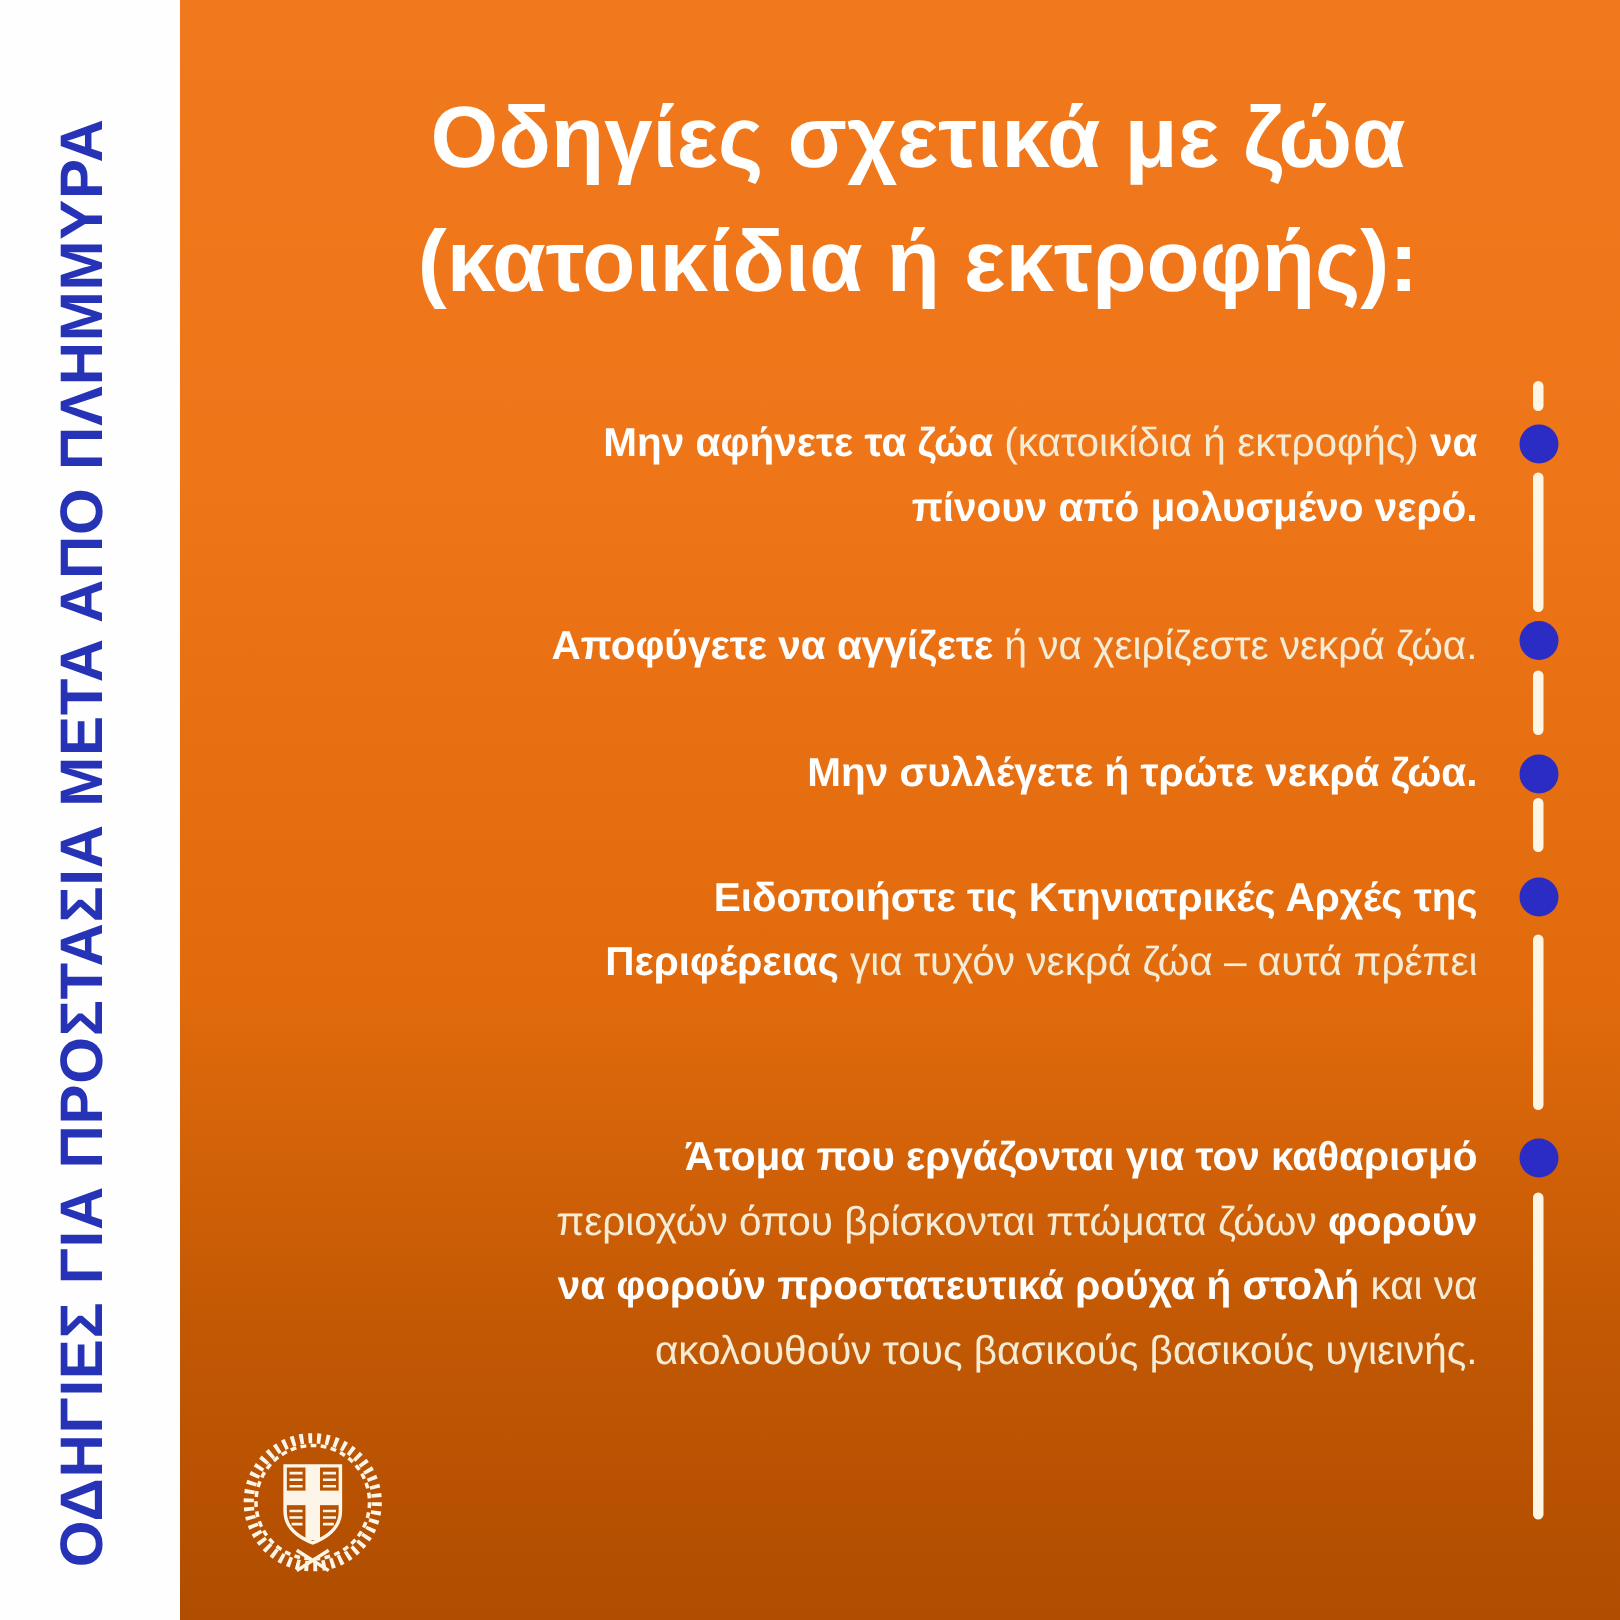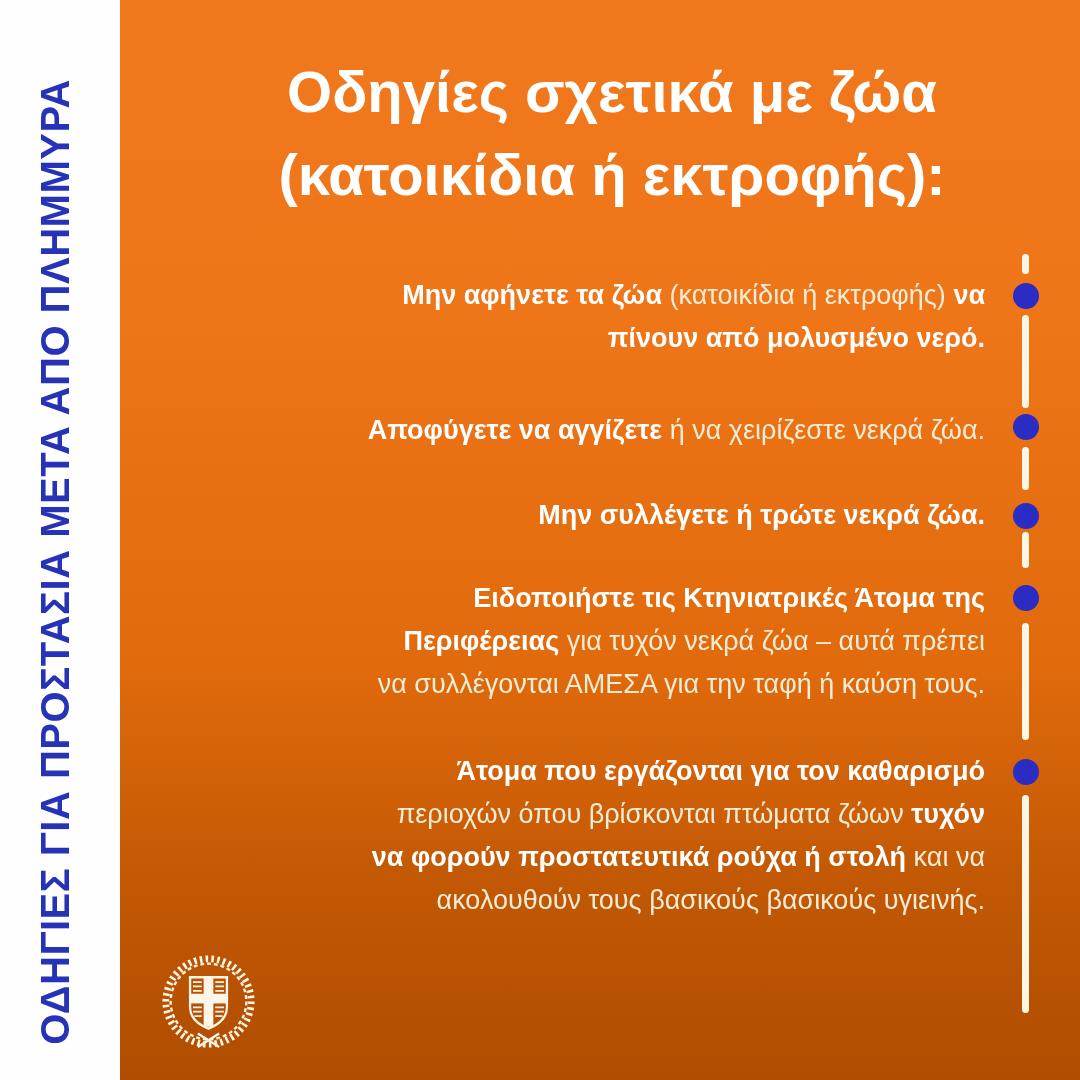--- a/index.html
+++ b/index.html
@@ -79,27 +79,26 @@
         <div class="line"><span class="seg bold">Μην αφήνετε τα ζώα </span><span class="seg reg">(κατοικίδια ή εκτροφής) </span><span class="seg bold">να</span></div>
         <div class="line"><span class="seg bold">πίνουν από μολυσμένο νερό.</span></div>
       </div>
     <div class="bullet b2">
         <div class="line"><span class="seg bold">Αποφύγετε να αγγίζετε </span><span class="seg reg">ή να χειρίζεστε νεκρά ζώα.</span></div>
       </div>
     <div class="bullet b3">
         <div class="line"><span class="seg bold">Μην συλλέγετε ή τρώτε νεκρά ζώα.</span></div>
       </div>
     <div class="bullet b4">
-        <div class="line"><span class="seg bold">Ειδοποιήστε τις Κτηνιατρικές Άτομα της</span></div>
+        <div class="line"><span class="seg bold">Ειδοποιήστε τις Κτηνιατρικές Αρχές της</span></div>
         <div class="line"><span class="seg bold">Περιφέρειας </span><span class="seg reg">για τυχόν νεκρά ζώα – αυτά πρέπει</span></div>
-        <div class="line"><span class="seg reg">να συλλέγονται ΑΜΕΣΑ για την ταφή ή καύση τους.</span></div>
       </div>
     <div class="bullet b5">
         <div class="line"><span class="seg bold">Άτομα που εργάζονται για τον καθαρισμό</span></div>
-        <div class="line"><span class="seg reg">περιοχών όπου βρίσκονται πτώματα ζώων </span><span class="seg bold">τυχόν</span></div>
+        <div class="line"><span class="seg reg">περιοχών όπου βρίσκονται πτώματα ζώων </span><span class="seg bold">φορούν</span></div>
         <div class="line"><span class="seg bold">να φορούν προστατευτικά ρούχα ή στολή </span><span class="seg reg">και να</span></div>
         <div class="line"><span class="seg reg">ακολουθούν τους βασικούς βασικούς υγιεινής.</span></div>
       </div>
 
     <div class="tl-seg tl-a"></div>
     <div class="tl-seg tl-b"></div>
     <div class="tl-seg tl-c"></div>
     <div class="tl-seg tl-d"></div>
     <div class="tl-seg tl-e"></div>
     <div class="tl-seg tl-f"></div>

